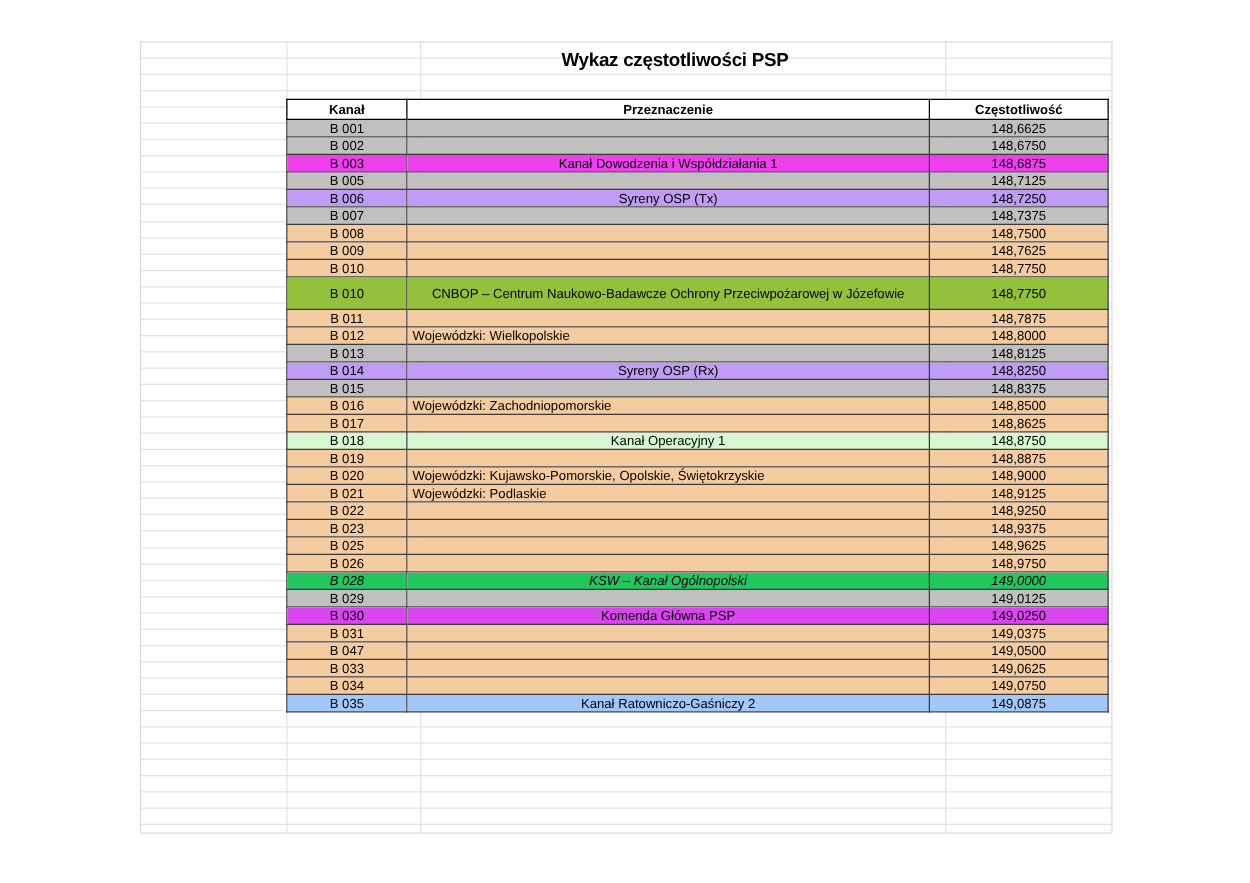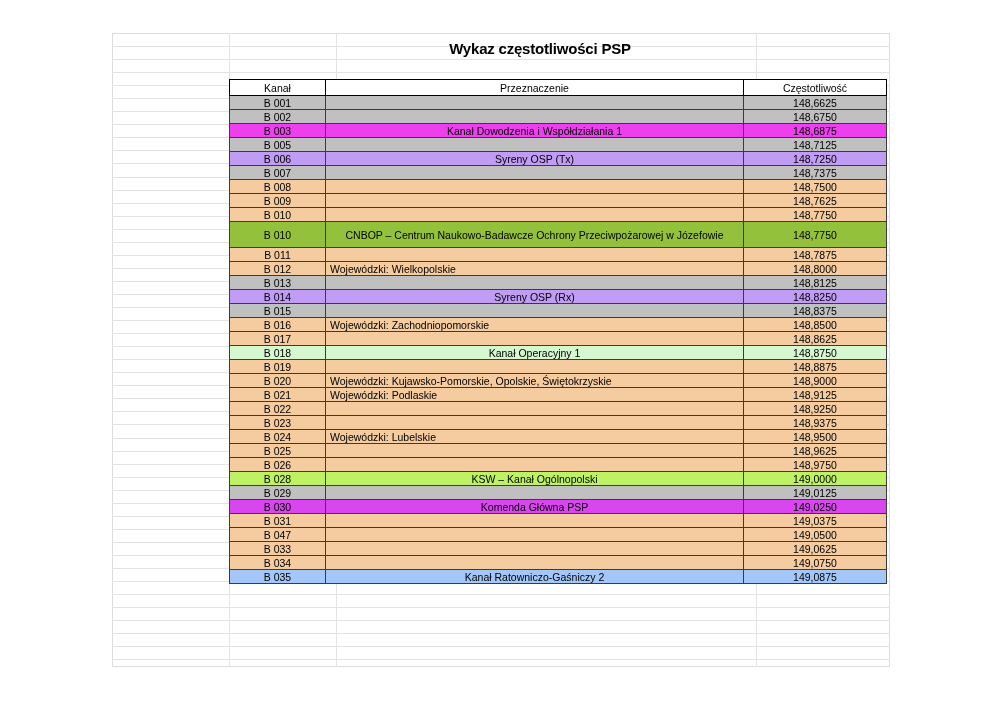--- a/index.html
+++ b/index.html
@@ -83,21 +83,21 @@
   table.freq th, table.freq td {
     border: 1px solid #3b3b3b;
     padding: 0 3px;
     height: 13px;
     line-height: 12px;
     overflow: hidden;
     white-space: nowrap;
   }
   table.freq thead th {
     background: #ffffff;
-    font-weight: normal;
+    font-weight: bold;
     font-size: 10.5px;
     text-align: center;
     height: 15px;
     border: 1px solid #000000;
   }
   td.kanal  { text-align: center; margin-left: 45px; }
   td.czest  { text-align: center; }
   td.prz    { text-align: center; }
   td.prz.left { text-align: left; padding-left: 4px; }
 
@@ -105,21 +105,21 @@
   tr.tall td.prz { padding: 0 18px; }
 
   
   .f-gray    { background: #c0c0c0; }
   .f-magenta { background: #ee3fee; }
   .f-blue    { background: #a3c7f9; }
   .f-purple  { background: #c09cf5; }
   .f-peach   { background: #f5cba0; }
   .f-olive   { background: #94c13c; }
   .f-ltgreen { background: #d6f8d1; }
-  .f-yellow  { background: #bef264; }
+  .f-yellow  { background: #22c55e; font-style: italic; }
   .f-green   { background: #d946ef; }
 </style>
 </head>
 <body>
 
 <div id="sheet">
 
   <div class="grid-area">
     <div class="grid-outer"></div>
     <div id="grid-lines">
@@ -302,25 +302,20 @@
           <td class="kanal f-peach">B 022</td>
           <td class="prz f-peach"></td>
           <td class="czest f-peach">148,9250</td>
         </tr>
         <tr>
           <td class="kanal f-peach">B 023</td>
           <td class="prz f-peach"></td>
           <td class="czest f-peach">148,9375</td>
         </tr>
         <tr>
-          <td class="kanal f-peach">B 024</td>
-          <td class="prz left f-peach">Wojewódzki: Lubelskie</td>
-          <td class="czest f-peach">148,9500</td>
-        </tr>
-        <tr>
           <td class="kanal f-peach">B 025</td>
           <td class="prz f-peach"></td>
           <td class="czest f-peach">148,9625</td>
         </tr>
         <tr>
           <td class="kanal f-peach">B 026</td>
           <td class="prz f-peach"></td>
           <td class="czest f-peach">148,9750</td>
         </tr>
         <tr>

